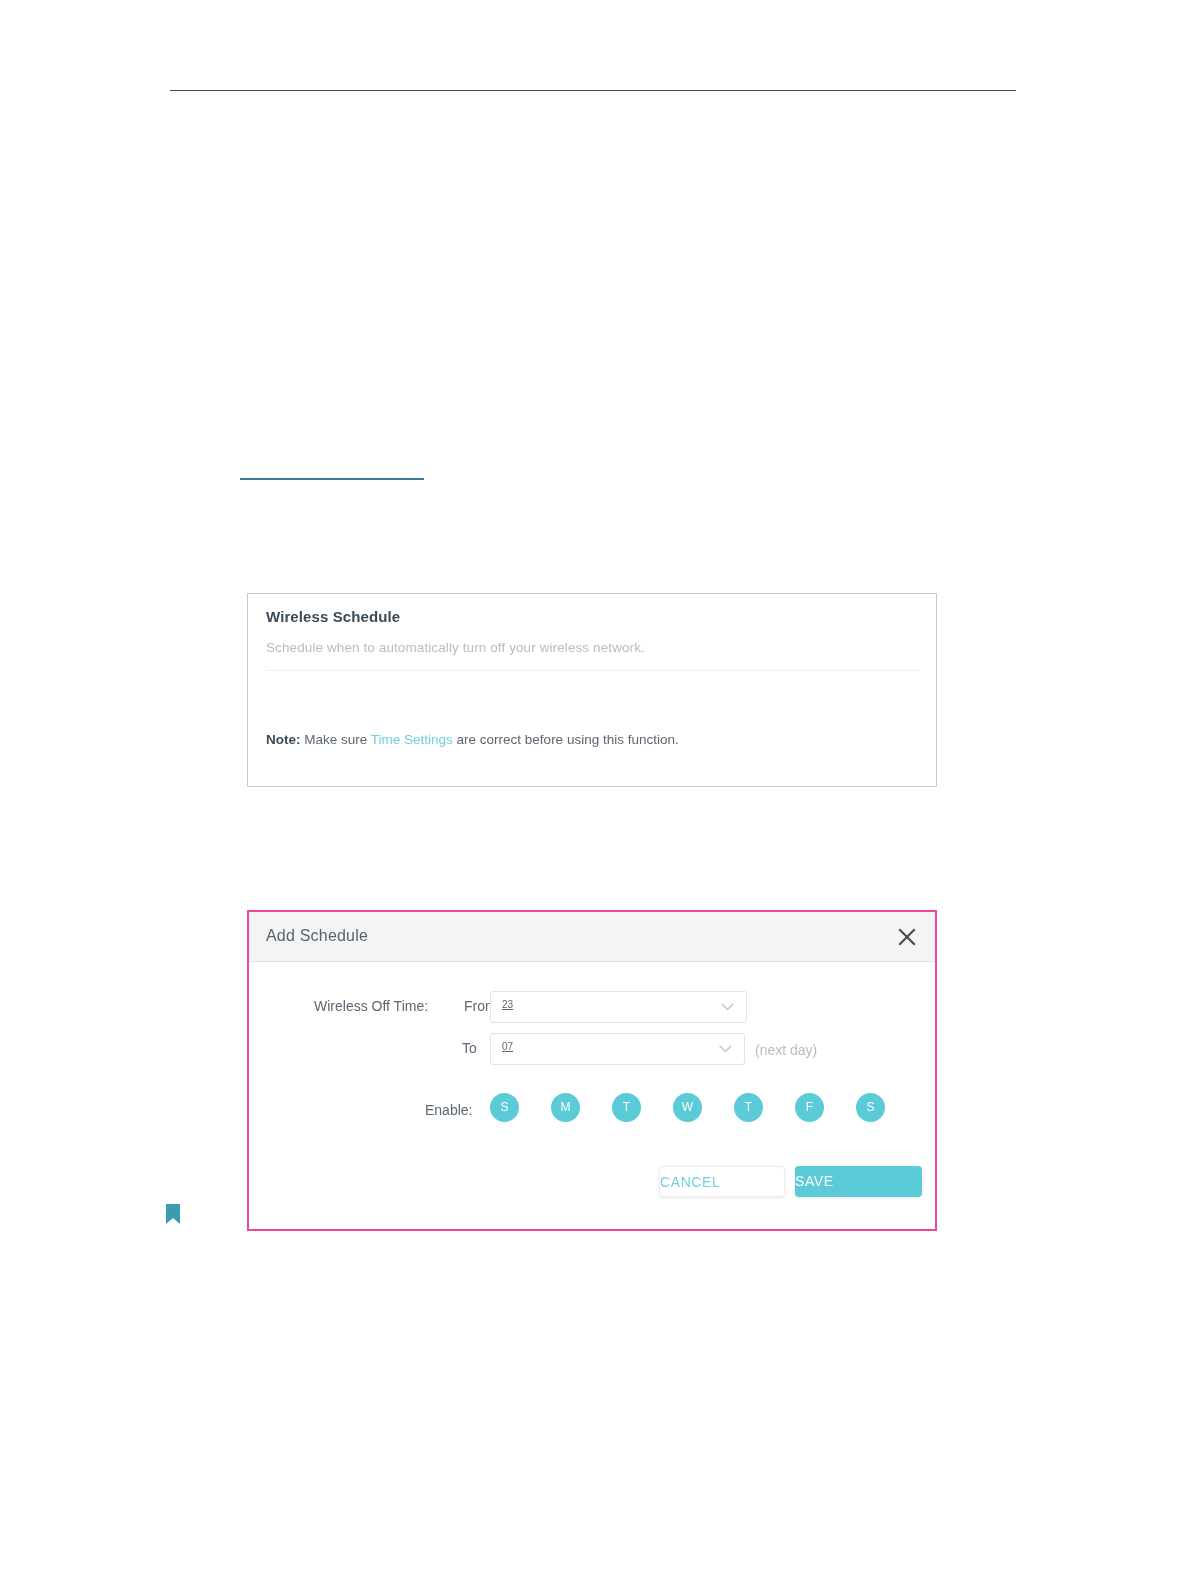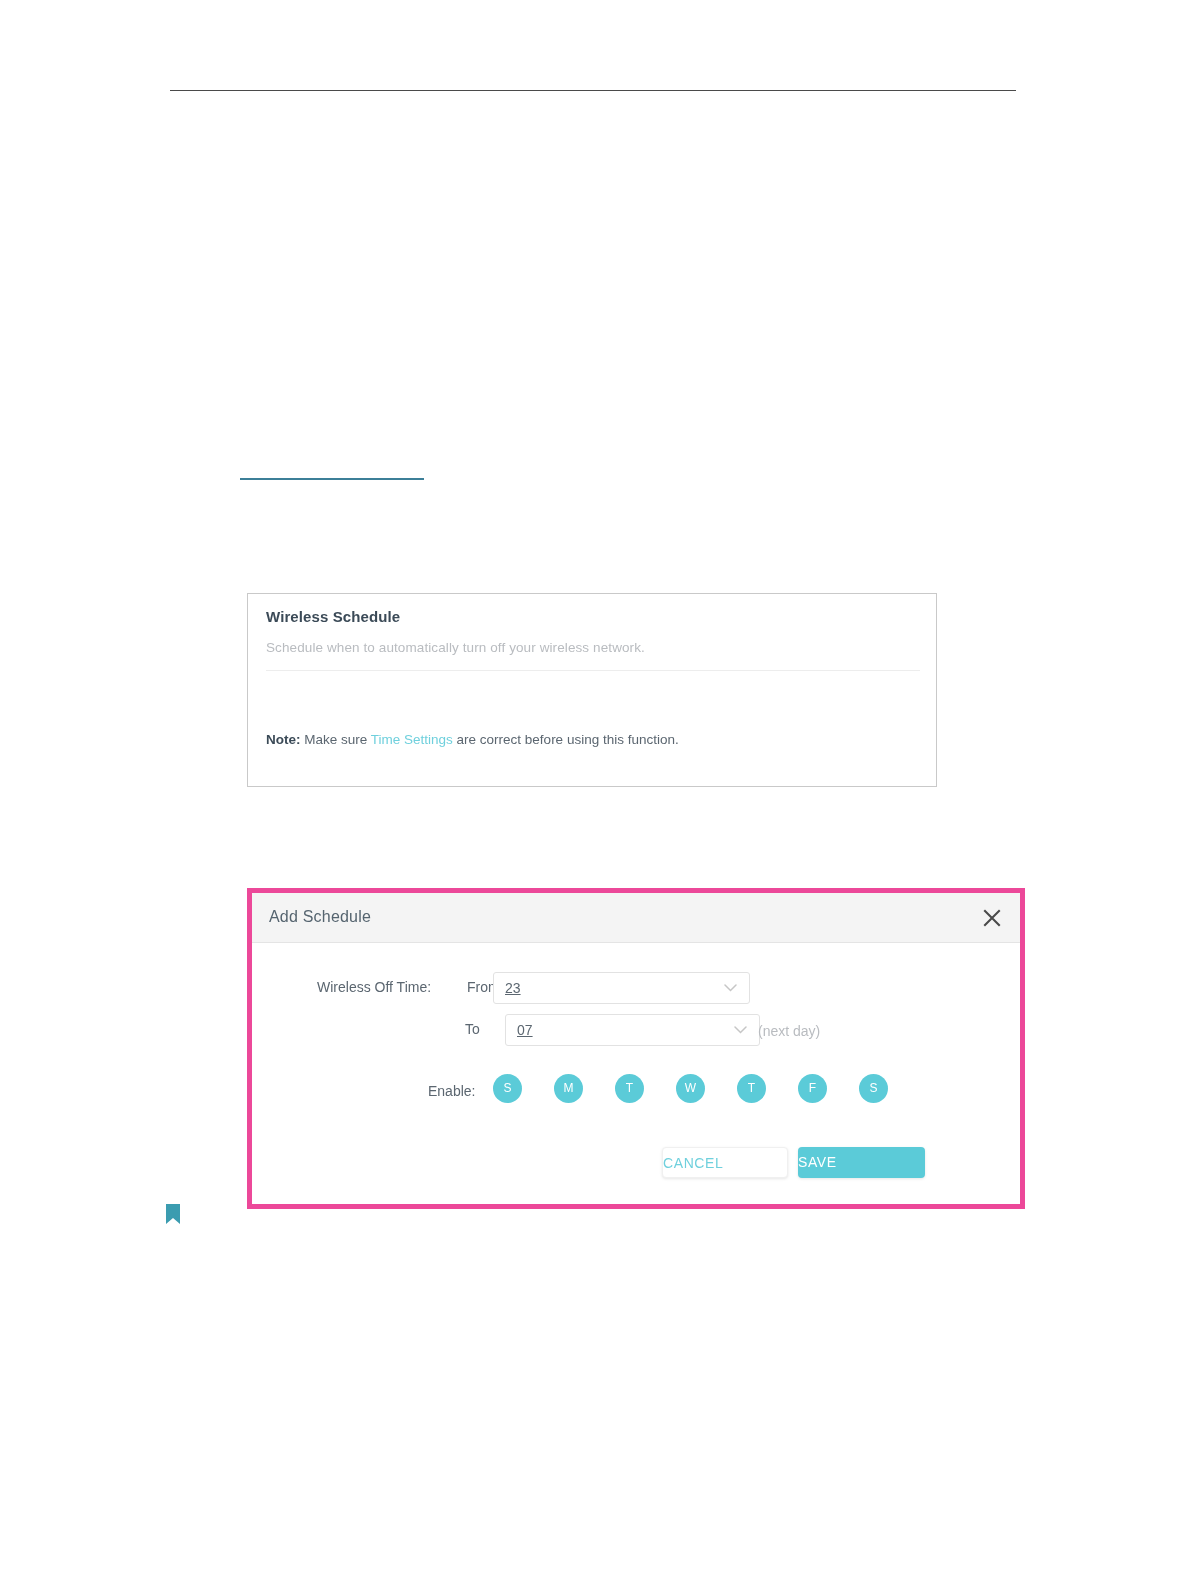--- a/index.html
+++ b/index.html
@@ -126,24 +126,24 @@
     color: #5b6670;
     white-space: nowrap;
   }
   .note-row .note-bold { font-weight: bold; color: #3b4a57; }
   .note-link { color: #6fd0dd; cursor: pointer; }
 
   
   .dialog {
     position: absolute;
     left: 247px;
-    top: 888px;
-    width: 778px;
+    top: 910px;
+    width: 690px;
     height: 321px;
-    border: 5px solid #ec4899;
+    border: 2px solid #ec4899;
     background: #ffffff;
     box-sizing: border-box;
   }
   .dialog-header {
     position: absolute;
     left: 0;
     top: 0;
     width: 100%;
     height: 50px;
     background: #f4f4f4;
@@ -183,26 +183,26 @@
   .select {
     position: absolute;
     height: 32px;
     border: 1px solid #e2e2e2;
     border-radius: 3px;
     background: #ffffff;
     box-sizing: border-box;
     cursor: pointer;
   }
   .select-from { left: 241px; top: 79px; width: 257px; }
-  .select-to   { left: 241px; top: 121px; width: 255px; margin-left: 12px; }
+  .select-to   { left: 241px; top: 121px; width: 255px; }
   .select-value {
     position: absolute;
     left: 11px;
     top: 7px;
-    font-size: 14px;
+    font-size: 10px;
     color: #5b6670;
     text-decoration: underline;
   }
   .select-caret {
     position: absolute;
     right: 12px;
     top: 11px;
     width: 13px;
     height: 8px;
   }

